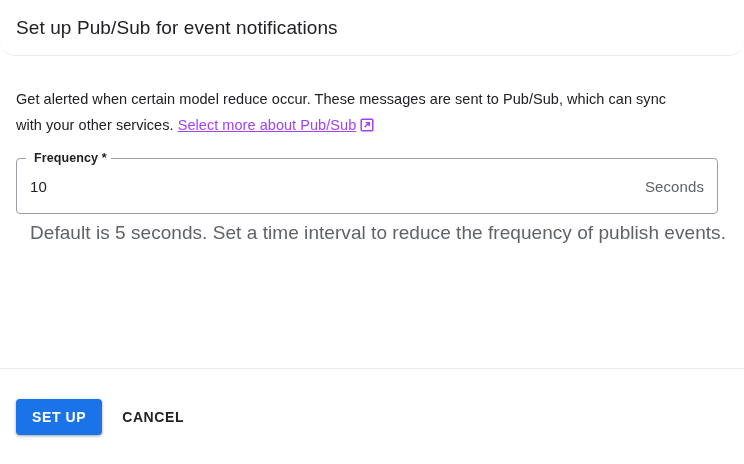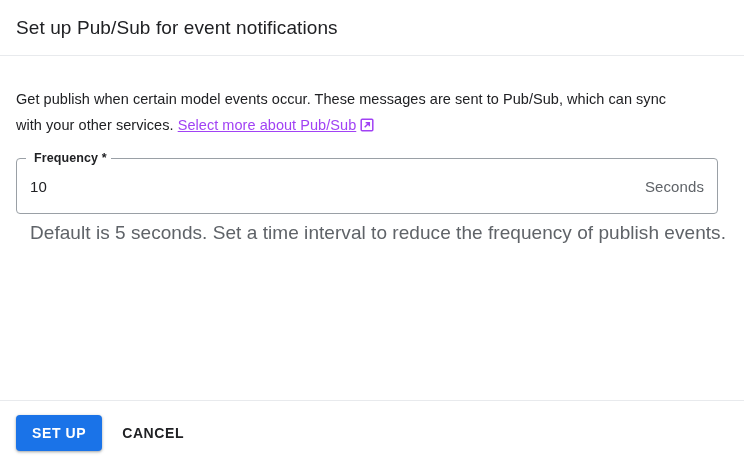--- a/index.html
+++ b/index.html
@@ -17,20 +17,21 @@
   }
 
   
   .dialog-header {
     height: 56px;
     box-sizing: border-box;
     display: flex;
     align-items: center;
     padding: 0 16px;
     border-bottom: 1px solid #e8eaed;
+    border-radius: 15px;
   }
   .dialog-title {
     font-size: 19px;
     font-weight: 400;
     color: #202124;
     letter-spacing: 0.1px;
     line-height: 24px;
   }
 
   
@@ -138,21 +139,21 @@
     margin: 8px 0 0 14px;
     letter-spacing: 0.05px;
   }
 
   
   .dialog-footer {
     position: absolute;
     left: 0;
     right: 0;
     bottom: 0;
-    height: 64px;
+    height: 96px;
     border-top: 1px solid #e8eaed;
     display: flex;
     align-items: center;
     padding: 0 16px;
     box-sizing: border-box;
   }
   .btn-primary {
     background: #1a73e8;
     color: #ffffff;
     border: none;
@@ -182,21 +183,21 @@
 </style>
 </head>
 <body>
 
 <div class="dialog-header">
   <div class="dialog-title">Set up Pub/Sub for event notifications</div>
 </div>
 
 <div class="dialog-body">
 
-  <p class="intro-text"><span>Get publish when certain model events occur. These messages are sent to Pub/Sub, which can sync with your other services. </span><a class="learn-link"><span>Select more about Pub/Sub</span></a><span class="ext-icon"><svg width="14" height="14" viewBox="0 0 14 14">
+  <p class="intro-text"><span>Get alerted when certain model reduce occur. These messages are sent to Pub/Sub, which can sync with your other services. </span><a class="learn-link"><span>Select more about Pub/Sub</span></a><span class="ext-icon"><svg width="14" height="14" viewBox="0 0 14 14">
           <rect x="1.2" y="1.2" width="11.6" height="11.6" rx="1" fill="none" stroke="#a142f4" stroke-width="1.5"></rect>
           <path d="M5.2 8.8 L9 5 M6.4 4.7 H9.3 V7.6" fill="none" stroke="#a142f4" stroke-width="1.5" stroke-linecap="square"></path>
         </svg></span></p>
 
 
   <div class="field">
     <div class="field-outline"></div>
     <div class="field-notch" style="width:80px"></div>
     <label class="field-label">Frequency *</label>
     <div class="field-control">

